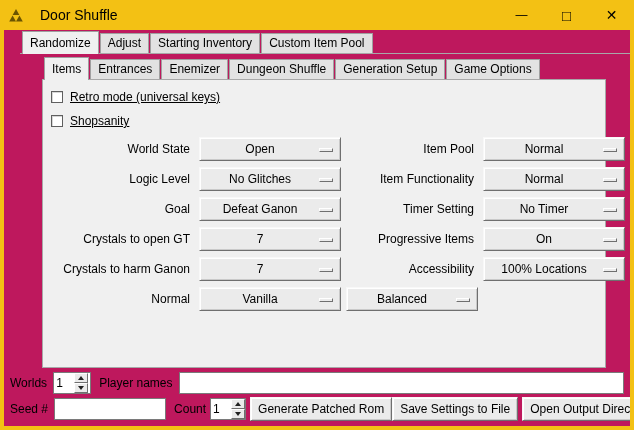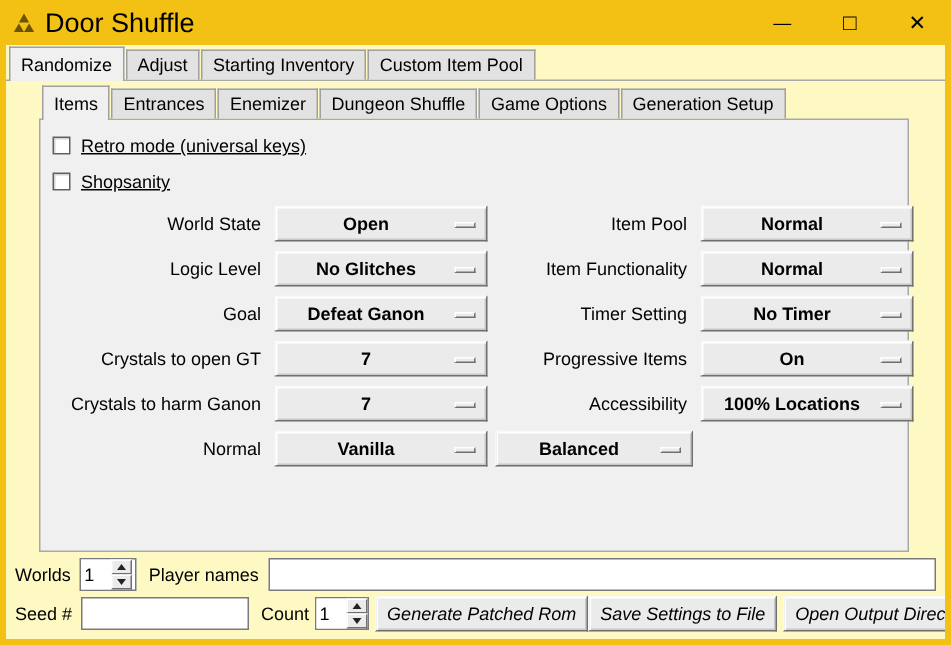--- a/index.html
+++ b/index.html
@@ -6,28 +6,28 @@
   html,body { margin:0; padding:0; background:#888; }
   .window {
     width:634px; height:430px; position:relative; margin:0 auto;
     background:#f3c114;
     font-family:"Liberation Sans", sans-serif; font-size:12px; color:#000;
     overflow:hidden;
   }
   
   .titlebar { height:30px; display:flex; align-items:center; padding-left:8px; }
   .app-icon { width:16px; height:16px; display:flex; align-items:center; justify-content:center; }
-  .title-text { margin-left:6px; font-size:18px; }
+  .title-text { margin-left:16px; font-size:14px; }
   .win-controls { margin-left:auto; display:flex; height:100%; }
   .win-btn { width:45px; height:100%; display:flex; align-items:center; justify-content:center; }
   .win-btn.min { font-size:12px; }
   .win-btn.max { font-size:15px; }
   .win-btn.close { font-size:14px; }
   
-  .client { position:absolute; left:4px; right:4px; top:30px; bottom:4px; background:#fef9c3; overflow:hidden; }
+  .client { position:absolute; left:4px; right:4px; top:30px; bottom:4px; background:#be185d; overflow:hidden;padding-left:16px; }
   
   .tabstrip { display:flex; align-items:flex-end; border-bottom:1px solid #a8a8a8; padding-left:2px; }
   .tabs1 { height:24px; padding-top:3px; }
   .tabs2 { height:22px; margin:4px 24px 0 22px; }
   .tab {
     background:#e2e2e2; border:1px solid #a0a0a0; border-bottom:none;
     padding:2px 7px 3px; margin-right:1px; white-space:nowrap;
   }
   .tab.active {
     background:#f0f0f0; margin-bottom:-1px; padding-top:4px; padding-bottom:4px; z-index:2; position:relative;
@@ -50,21 +50,21 @@
     column-gap:5px; row-gap:6px; margin-top:4px; align-items:center;
   }
   .opt-label { text-align:right; padding-right:4px; white-space:nowrap; }
   .optmenu {
     height:24px; position:relative; background:#ebebeb;
     border:1px solid; border-color:#f8f8f8 #6f6f6f #6f6f6f #f8f8f8;
     box-shadow: inset 1px 1px 0 #ffffff, inset -1px -1px 0 #c9c9c9;
   }
   .optmenu-value {
     position:absolute; left:6px; right:26px; top:0; bottom:0;
-    display:flex; align-items:center; justify-content:center; white-space:nowrap;font-weight:bold;
+    display:flex; align-items:center; justify-content:center; white-space:nowrap;
   }
   .optmenu-ind {
     position:absolute; right:7px; top:10px; width:14px; height:4px; background:#ebebeb;
     border:1px solid; border-color:#ffffff #6f6f6f #6f6f6f #ffffff;
   }
   
   .bottom { position:absolute; left:0; right:0; bottom:0; height:62px; padding:6px 4px 4px 6px; }
   .brow { display:flex; align-items:center; height:26px; }
   .blabel { white-space:nowrap; }
   .entry {
@@ -82,21 +82,21 @@
   .spin-btn {
     flex:1; background:#ebebeb; display:flex; align-items:center; justify-content:center;
     border:1px solid; border-color:#ffffff #6f6f6f #6f6f6f #ffffff;
   }
   .arr-up { width:0; height:0; border-left:3px solid transparent; border-right:3px solid transparent; border-bottom:4px solid #222; }
   .arr-dn { width:0; height:0; border-left:3px solid transparent; border-right:3px solid transparent; border-top:4px solid #222; }
   .btn {
     height:24px; background:#ebebeb; padding:0 7px; white-space:nowrap;
     border:1px solid; border-color:#f8f8f8 #6f6f6f #6f6f6f #f8f8f8;
     box-shadow: inset 1px 1px 0 #ffffff, inset -1px -1px 0 #c9c9c9;
-    display:flex; align-items:center; justify-content:center;font-style:italic;
+    display:flex; align-items:center; justify-content:center;
   }
   .ml4 { margin-left:4px; } .ml8 { margin-left:8px; }
   .mr4 { margin-right:4px; } .mr6 { margin-right:6px; }
   .mlauto { margin-left:auto; }
 </style>
 </head>
 <body>
 
 <div class="window">
 
@@ -123,22 +123,22 @@
       <div class="tab">Adjust</div>
       <div class="tab">Starting Inventory</div>
       <div class="tab">Custom Item Pool</div>
     </div>
 
     <div class="tabstrip tabs2">
       <div class="tab active">Items</div>
       <div class="tab">Entrances</div>
       <div class="tab">Enemizer</div>
       <div class="tab">Dungeon Shuffle</div>
+      <div class="tab">Generation Setup</div>
       <div class="tab">Game Options</div>
-      <div class="tab">Generation Setup</div>
     </div>
 
     <div class="frame">
 
       <div class="check-row">
         <span class="checkbox"></span>
         <span class="check-label">Retro mode (universal keys)</span>
       </div>
       <div class="check-row">
         <span class="checkbox"></span>

